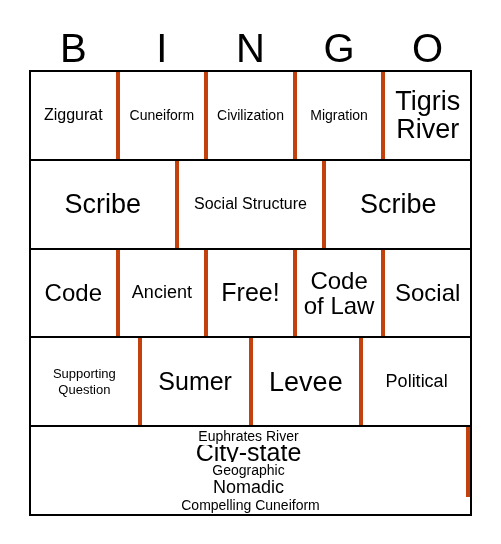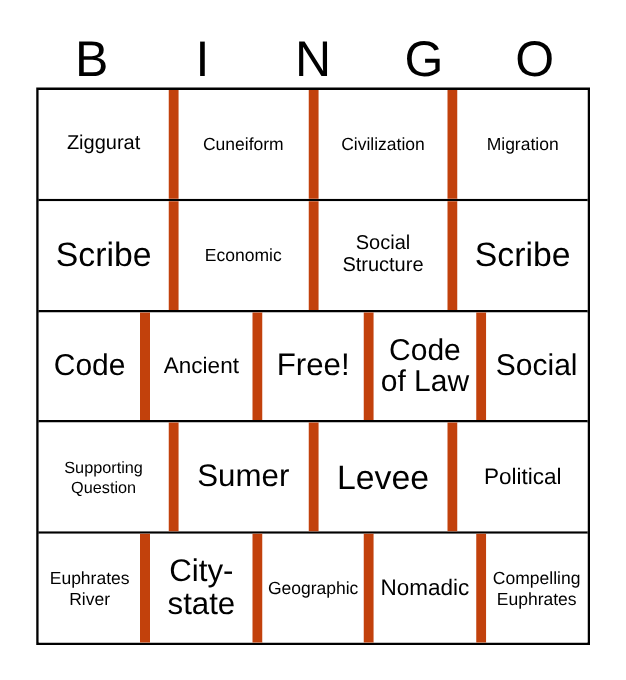--- a/index.html
+++ b/index.html
@@ -59,25 +59,26 @@
   }
   .grid-row {
     flex: 1 1 0;
     display: flex;
     box-sizing: border-box;
     border-bottom: 2px solid #000000;
     min-height: 0;
   }
   .grid-row:last-child {
     border-bottom: none;
+    flex-direction: column;
   }
   .cell {
     flex: 1 1 0;
     box-sizing: border-box;
-    border-right: 8px solid #c2410c;
+    border-right: 4px solid #c2410c;
     display: flex;
     align-items: center;
     justify-content: center;
     text-align: center;
     padding: 1px 2px;
     min-width: 0;
     overflow: hidden;
     background: #ffffff;
   }
   .cell:last-child {
@@ -121,27 +122,27 @@
         </div>
         <div class="cell">
           <span class="cell-text fs-sm">Cuneiform</span>
         </div>
         <div class="cell">
           <span class="cell-text fs-sm">Civilization</span>
         </div>
         <div class="cell">
           <span class="cell-text fs-sm">Migration</span>
         </div>
+        <div class="cell">
+          <span class="cell-text fs-2xl">Tigris River</span>
+        </div>
       </div>
       <div class="grid-row">
         <div class="cell">
           <span class="cell-text fs-2xl">Scribe</span>
-        </div>
-        <div class="cell">
-          <span class="cell-text fs-sm">Economic</span>
         </div>
         <div class="cell">
           <span class="cell-text fs-md">Social Structure</span>
         </div>
         <div class="cell">
           <span class="cell-text fs-2xl">Scribe</span>
         </div>
       </div>
       <div class="grid-row">
         <div class="cell">
@@ -181,18 +182,18 @@
         <div class="cell">
           <span class="cell-text fs-3xl">City-state</span>
         </div>
         <div class="cell">
           <span class="cell-text fs-sm">Geographic</span>
         </div>
         <div class="cell">
           <span class="cell-text fs-lg">Nomadic</span>
         </div>
         <div class="cell">
-          <span class="cell-text fs-sm">Compelling Euphrates</span>
+          <span class="cell-text fs-sm">Compelling Cuneiform</span>
         </div>
       </div>
     </div>
 
 </div>
 
 </body></html>

